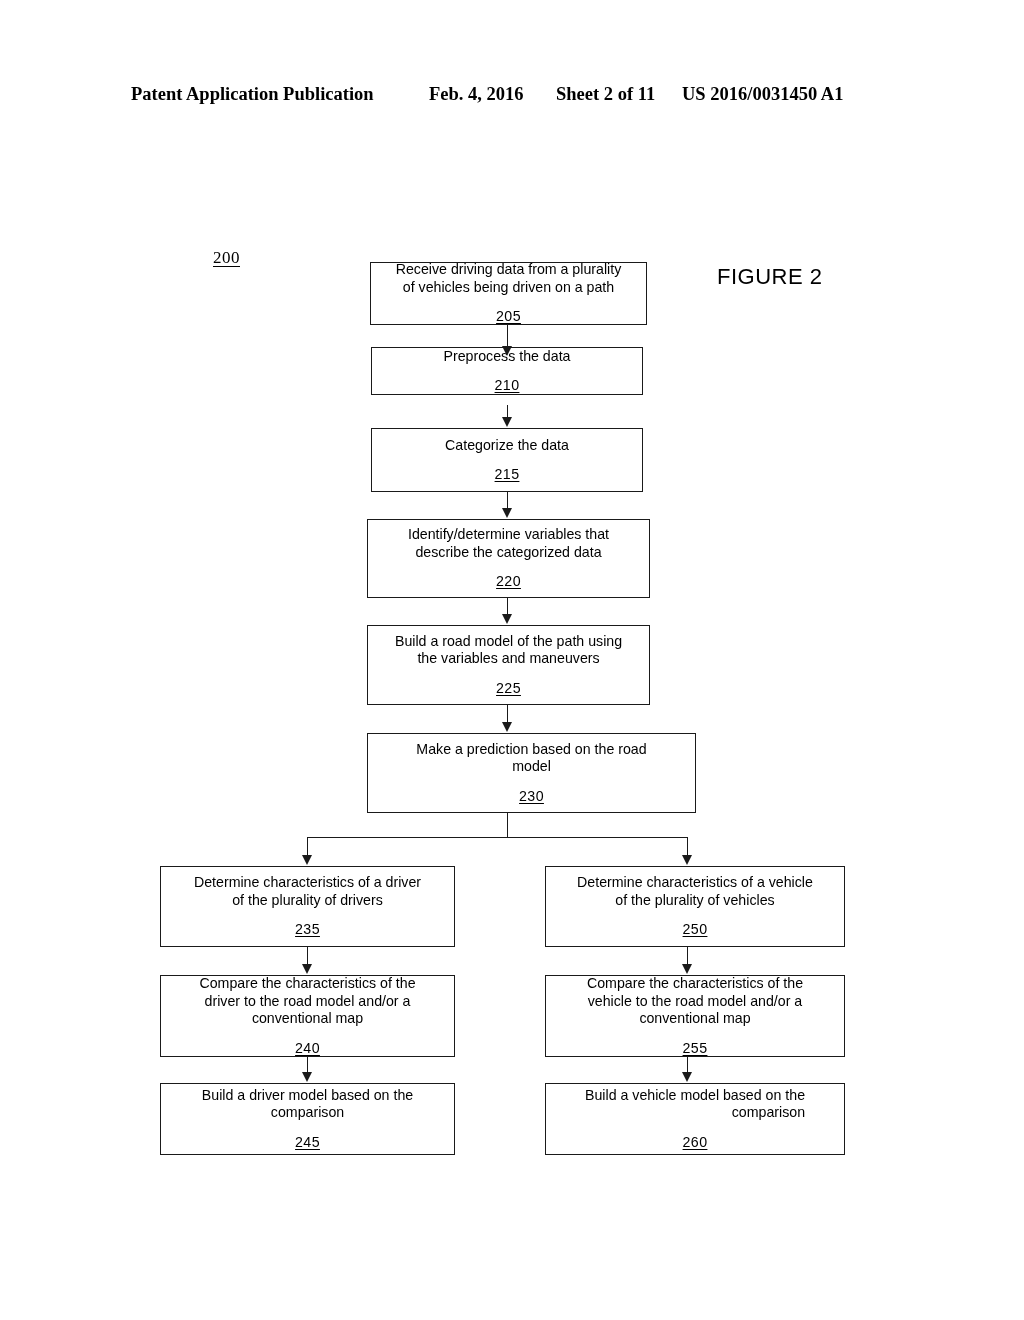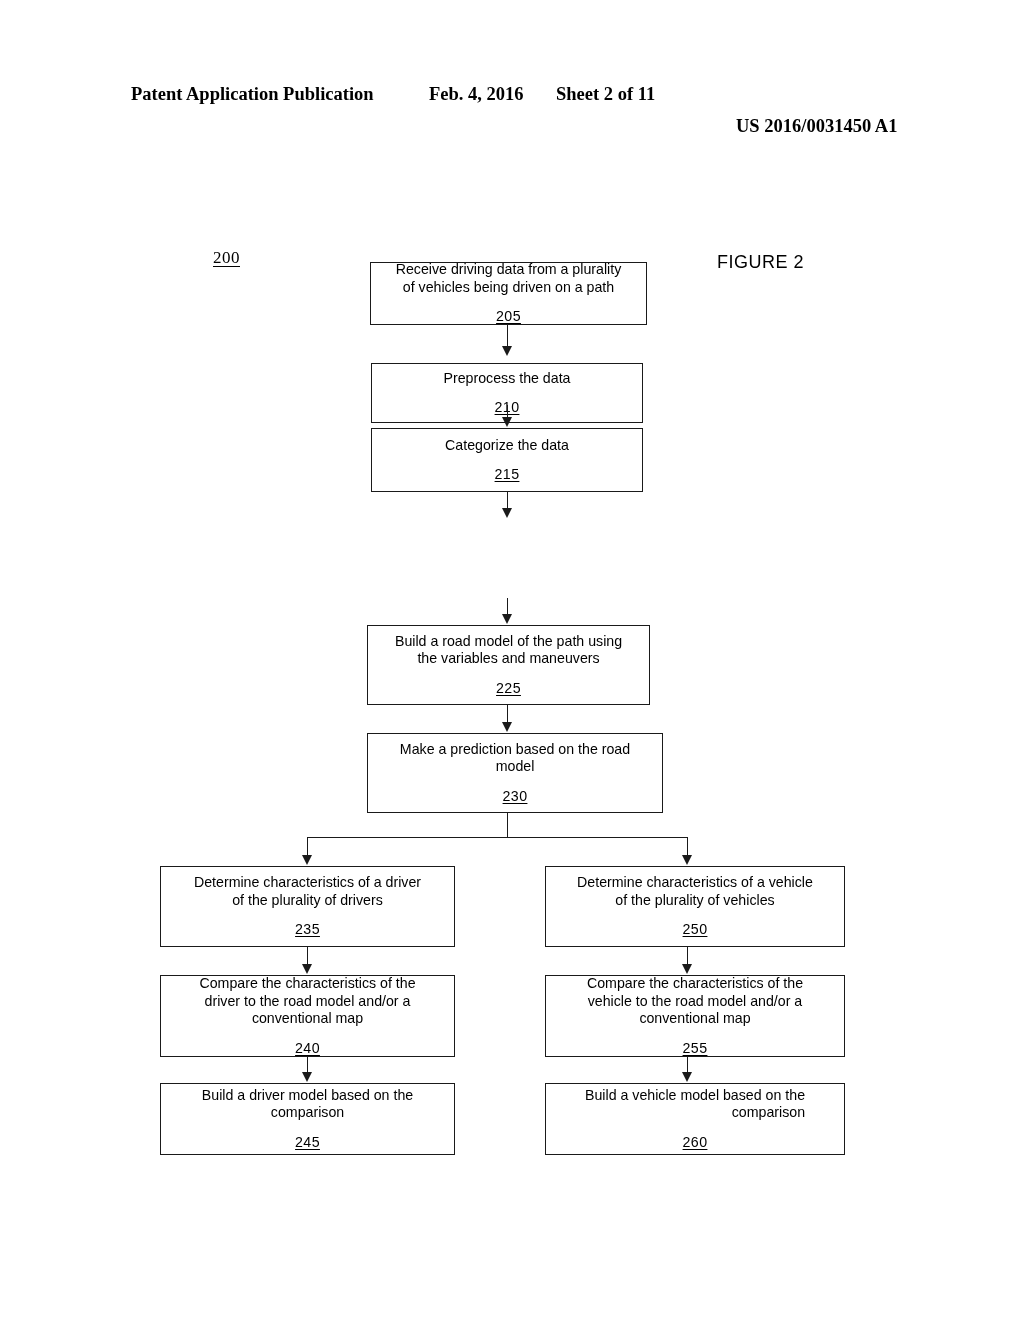--- a/index.html
+++ b/index.html
@@ -33,38 +33,38 @@
     white-space: nowrap;
   }
   #page-header .hdr {
     position: absolute;
     top: 0;
     letter-spacing: 0px;
   }
   .hdr-pub   { left: 131px; }
   .hdr-date  { left: 429px; }
   .hdr-sheet { left: 556px; }
-  .hdr-num   { left: 736px; margin-top: 32px; }
+  .hdr-num   { left: 682px; }
 
   
   #fig-ref {
     position: absolute;
     left: 213px;
     top: 248px;
     font-size: 17px;
     font-family: Liberation Serif, serif;
     text-decoration: underline;
     text-underline-offset: 3px;
     letter-spacing: 0.5px;
   }
   #fig-title {
     position: absolute;
     left: 717px;
-    top: 252px;
-    font-size: 18px;
+    top: 264px;
+    font-size: 22px;
     font-family: "Liberation Sans", sans-serif;
     letter-spacing: 0.5px;
     white-space: nowrap;
   }
 
   
   .node {
     position: absolute;
     box-sizing: border-box;
     border: 1.3px solid #1a1a1a;
@@ -120,38 +120,43 @@
 
   <div id="fig-ref">200</div>
   <div id="fig-title">FIGURE 2</div>
 
   <div class="node" style="left:370px; top:262px; width:277px; height:63px;">
     <span class="node-text">Receive driving data from a plurality
 of vehicles being driven on a path</span>
     <span class="node-num">205</span>
   </div>
 
-  <div class="node" style="left:371px; top:363px; width:272px; height:60px;">
+  <div class="node" style="left:371px; top:347px; width:272px; height:48px;">
     <span class="node-text">Preprocess the data</span>
     <span class="node-num">210</span>
   </div>
 
   <div class="node" style="left:371px; top:428px; width:272px; height:64px;">
     <span class="node-text">Categorize the data</span>
     <span class="node-num">215</span>
   </div>
 
+  <div class="node" style="left:367px; top:519px; width:283px; height:79px;">
+    <span class="node-text">Identify/determine variables that
+describe the categorized data</span>
+    <span class="node-num">220</span>
+  </div>
 
   <div class="node" style="left:367px; top:625px; width:283px; height:80px;">
     <span class="node-text">Build a road model of the path using
 the variables and maneuvers</span>
     <span class="node-num">225</span>
   </div>
 
-  <div class="node" style="left:367px; top:733px; width:296px; height:80px;">
+  <div class="node" style="left:367px; top:733px; width:329px; height:80px;">
     <span class="node-text">Make a prediction based on the road
 model</span>
     <span class="node-num">230</span>
   </div>
 
   <div class="node" style="left:160px; top:866px; width:295px; height:81px;">
     <span class="node-text">Determine characteristics of a driver
 of the plurality of drivers</span>
     <span class="node-num">235</span>
   </div>

